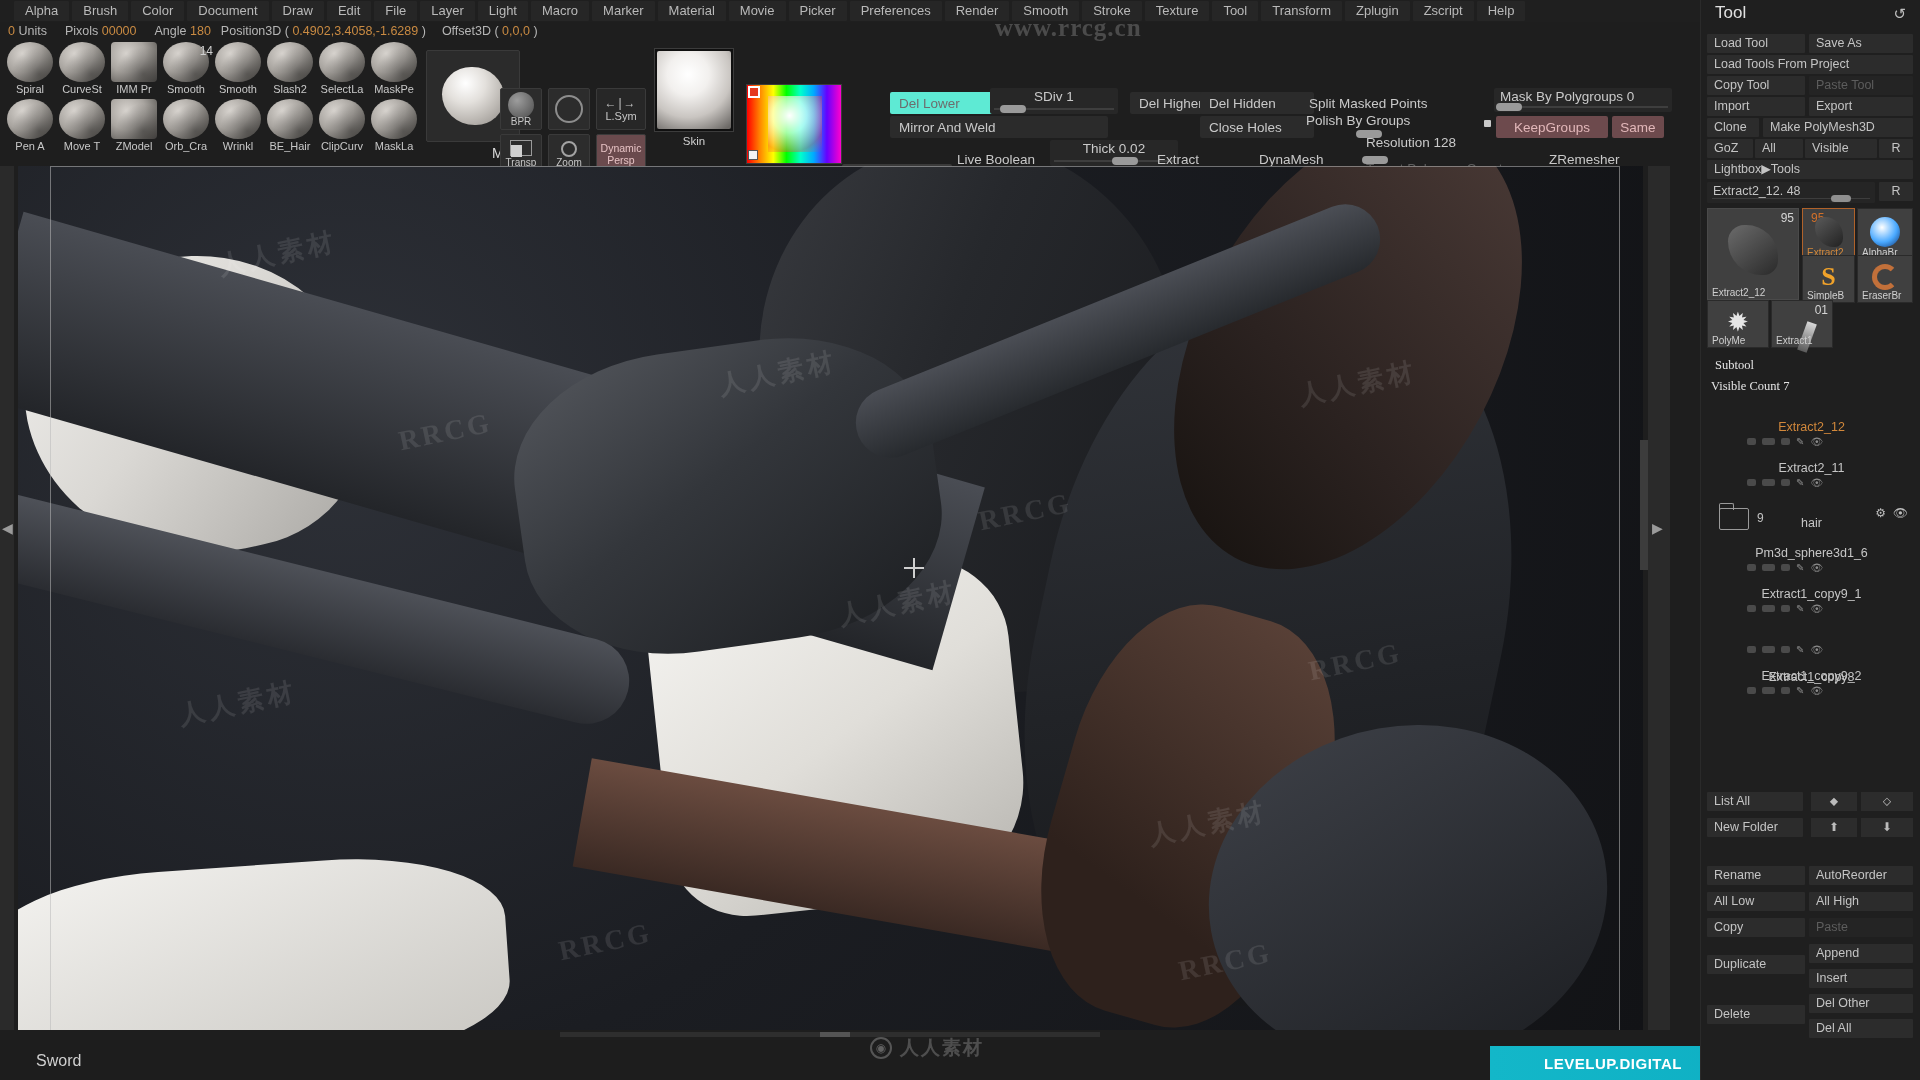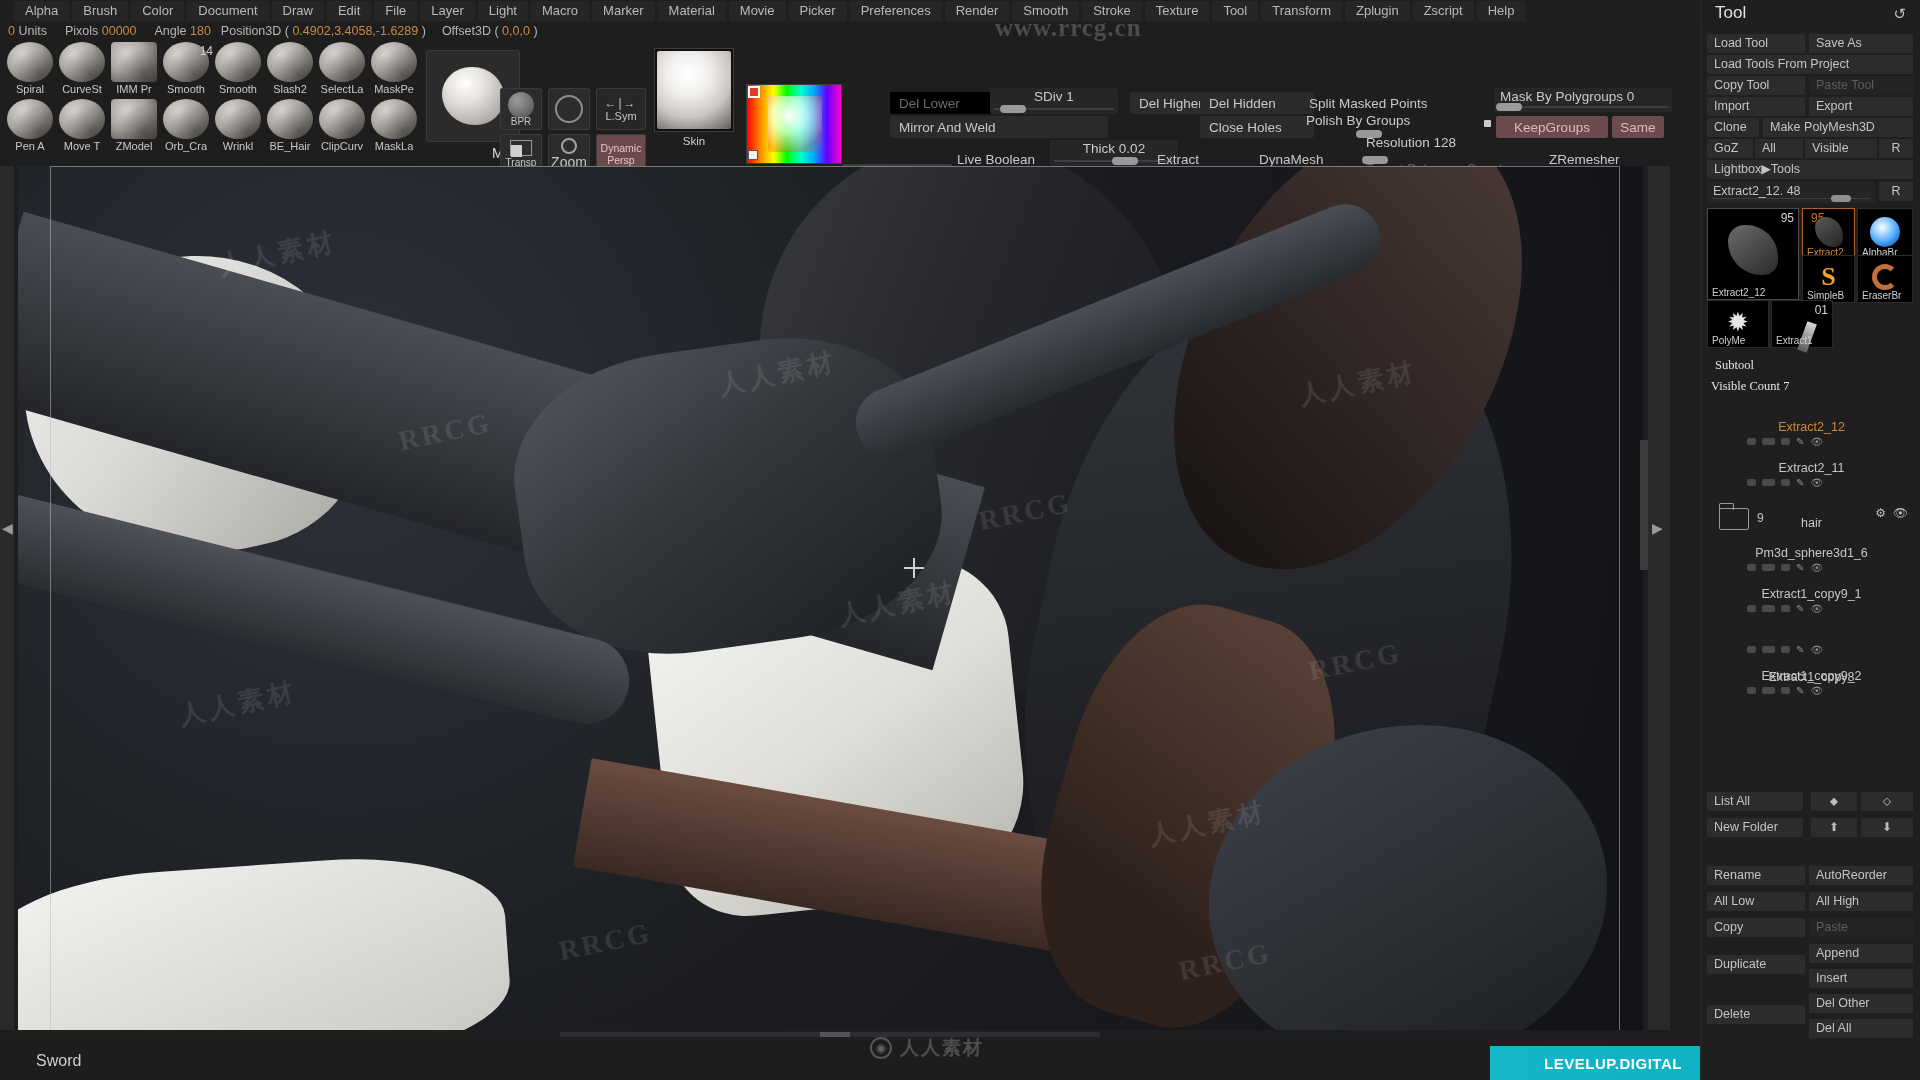--- a/index.html
+++ b/index.html
@@ -91,21 +91,21 @@
   }
   .swatchbox {
     position:absolute; width:12px; height:12px; border:2px solid #fff; background:#e53a1f;
   }
 
   .shelfbtn {
     position:absolute; background:#2b2b2b; color:#c9c9c9; font-size:13.5px;
     border-radius:2px; display:flex; align-items:center; padding-left:9px;
     white-space:nowrap;
   }
-  .shelfbtn.dim { color:#6d6d6d; background:#000000; }
+  .shelfbtn.dim { color:#6d6d6d; background:#5eead4; }
   .shelfbtn.pink { background:#6d4a4d; color:#e2b7b9; }
 
   .slider {
     position:absolute; background:#272727; border-radius:2px; color:#cacaca;
     font-size:13.5px; text-align:center; padding-top:1px; white-space:nowrap;
   }
   .slider .track {
     position:absolute; left:4px; right:4px; bottom:4px; height:2px; background:#3e3e3e;
   }
   .slider .knob {
@@ -185,21 +185,21 @@
   .tpbtn.c { text-align:center; padding-left:0; }
 
   .tpslider {
     position:absolute; height:21px; background:#252525; color:#c4c4c4;
     font-size:12.5px; line-height:18px; padding-left:6px; border-radius:1px;
   }
   .tpslider .tr { position:absolute; left:5px; right:5px; bottom:4px; height:1.5px; background:#3d3d3d; }
   .tpslider .kn { position:absolute; bottom:1px; width:20px; height:7px; background:#8f8f8f; border-radius:4px; }
 
   .thumbbox {
-    position:absolute; background:#000000; border:1px solid #4a4a4a;
+    position:absolute; background:#404040; border:1px solid #4a4a4a;
   }
   .thumbbox .tlabel {
     position:absolute; bottom:1px; left:4px; right:0; text-align:left;
     font-size:10px; color:#cfcfcf; overflow:hidden; white-space:nowrap;
   }
   .thumbbox .tnum { position:absolute; right:4px; top:2px; font-size:12px; color:#d4d4d4; }
   .thumbbox .tnum.or { color:#d2702a; }
   .thumbbox.sel { border-color:#b0622a; }
 
   .toolglyph {
@@ -373,21 +373,21 @@
       </div>
       <span style="font-size:10px;margin-top:1px">Transp</span>
     </div>
 
     <div class="minibtn" style="left:548px; top:48px; width:42px; height:42px;">
       <div style="width:28px;height:28px;border-radius:50%;border:2px solid #8d8d8d;"></div>
     </div>
 
     <div class="minibtn" style="left:548px; top:94px; width:42px; height:40px;">
       <div style="width:16px;height:16px;border-radius:50%;border:2px solid #a3a3a3;"></div>
-      <span style="font-size:14px">Zoom</span>
+      <span style="font-size:10px">Zoom</span>
     </div>
 
     <div class="minibtn" style="left:596px; top:48px; width:50px; height:42px; background:#272727;">
       <span style="font-size:12px;color:#c4c4c4;letter-spacing:2px">←|→</span>
       <span style="font-size:11px">L.Sym</span>
     </div>
 
     <div class="minibtn" style="left:596px; top:94px; width:50px; height:40px; background:#6a4a4d;">
       <span style="font-size:10.5px;color:#e6c2c4">Dynamic</span>
       <span style="font-size:10.5px;color:#e6c2c4">Persp</span>

